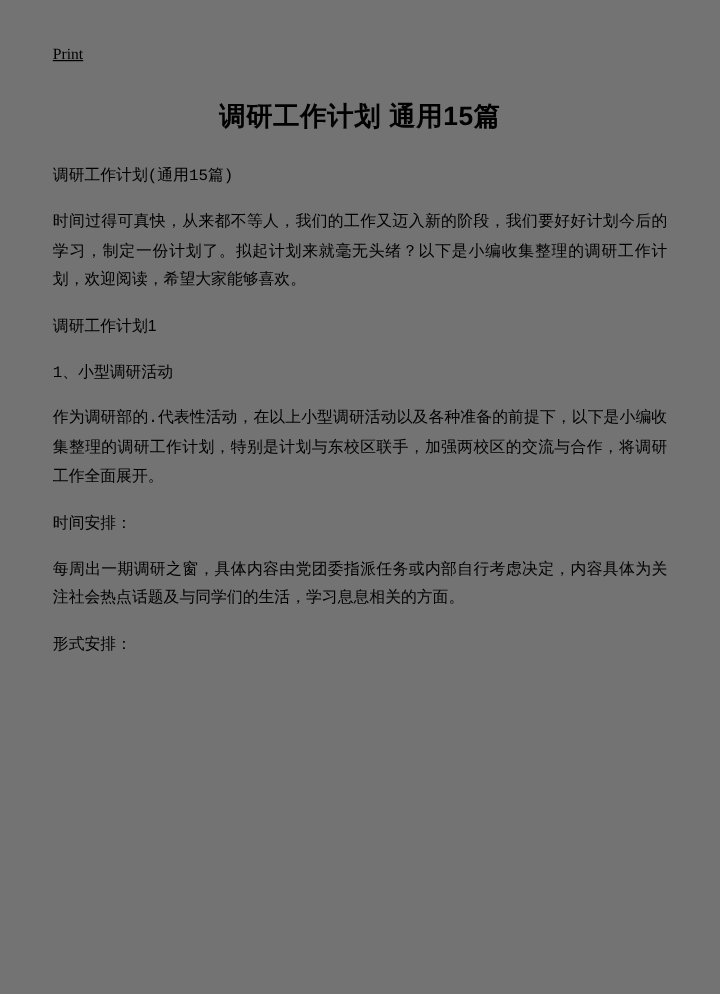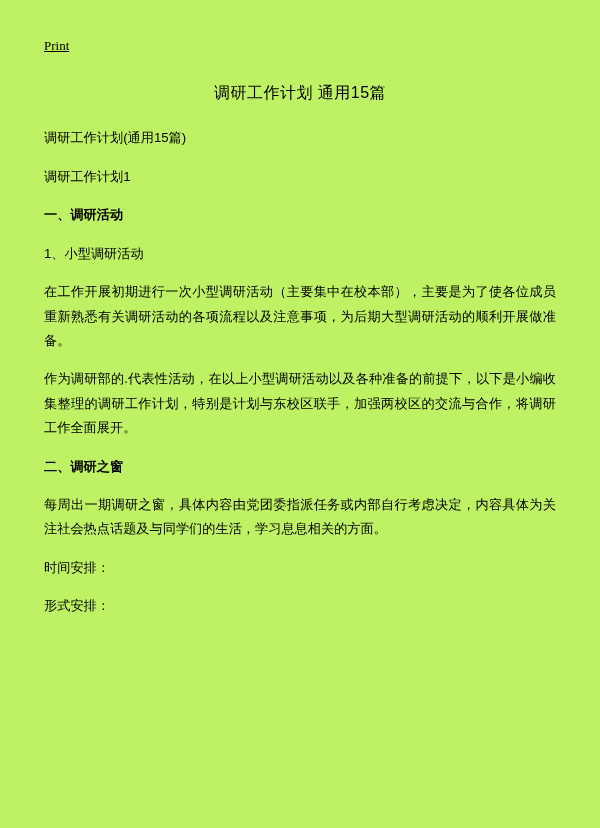--- a/index.html
+++ b/index.html
@@ -14,50 +14,51 @@
     color: #000000;
     -webkit-font-smoothing: antialiased;
   }
   .page {
     position: relative;
     width: 600px;
     height: 828px;
     box-sizing: border-box;
     padding: 36px 44px 0 44px;
     overflow: hidden;
-    background: #bef264;
+    background: #737373;
   }
   .print-link {
     font-family: "Liberation Serif", serif;
     font-size: 13px;
     color: #000000;
     line-height: 1;
     margin: 0 0 0 0;
     display: inline-block;
     cursor: pointer;
   }
   .doc-title {
     text-align: center;
-    font-size: 16px;
-    font-weight: normal;
+    font-size: 22px;
+    font-weight: bold;
     letter-spacing: 0.5px;
     margin: 28px 0 0 0;
     line-height: 1.4;
   }
   .body-block {
     margin-top: 22px;
   }
   p {
     margin: 0;
     font-size: 13.2px;
     line-height: 1.85;
     text-align: justify;
   }
   p.para {
     margin-bottom: 14px;
+    font-family: Liberation Mono, monospace;
   }
   p.heading {
     font-weight: normal;
     margin-bottom: 14px;
   }
   p.subheading {
     font-weight: bold;
     margin-bottom: 14px;
   }
 </style>
@@ -65,24 +66,22 @@
 <body>
 
 <div class="page">
 
   <a class="print-link" href="#">Print</a>
 
   <h1 class="doc-title">调研工作计划  通用15篇</h1>
 
   <div class="body-block">
       <p class="para">调研工作计划(通用15篇)</p>
+      <p class="para">时间过得可真快，从来都不等人，我们的工作又迈入新的阶段，我们要好好计划今后的学习，制定一份计划了。拟起计划来就毫无头绪？以下是小编收集整理的调研工作计划，欢迎阅读，希望大家能够喜欢。</p>
       <p class="heading">调研工作计划1</p>
-      <p class="subheading">一、调研活动</p>
       <p class="para">1、小型调研活动</p>
-      <p class="para">在工作开展初期进行一次小型调研活动（主要集中在校本部），主要是为了使各位成员重新熟悉有关调研活动的各项流程以及注意事项，为后期大型调研活动的顺利开展做准备。</p>
       <p class="para">作为调研部的.代表性活动，在以上小型调研活动以及各种准备的前提下，以下是小编收集整理的调研工作计划，特别是计划与东校区联手，加强两校区的交流与合作，将调研工作全面展开。</p>
-      <p class="subheading">二、调研之窗</p>
+      <p class="para">时间安排：</p>
       <p class="para">每周出一期调研之窗，具体内容由党团委指派任务或内部自行考虑决定，内容具体为关注社会热点话题及与同学们的生活，学习息息相关的方面。</p>
-      <p class="para">时间安排：</p>
       <p class="para">形式安排：</p>
     </div>
 
 </div>
 
 </body></html>

